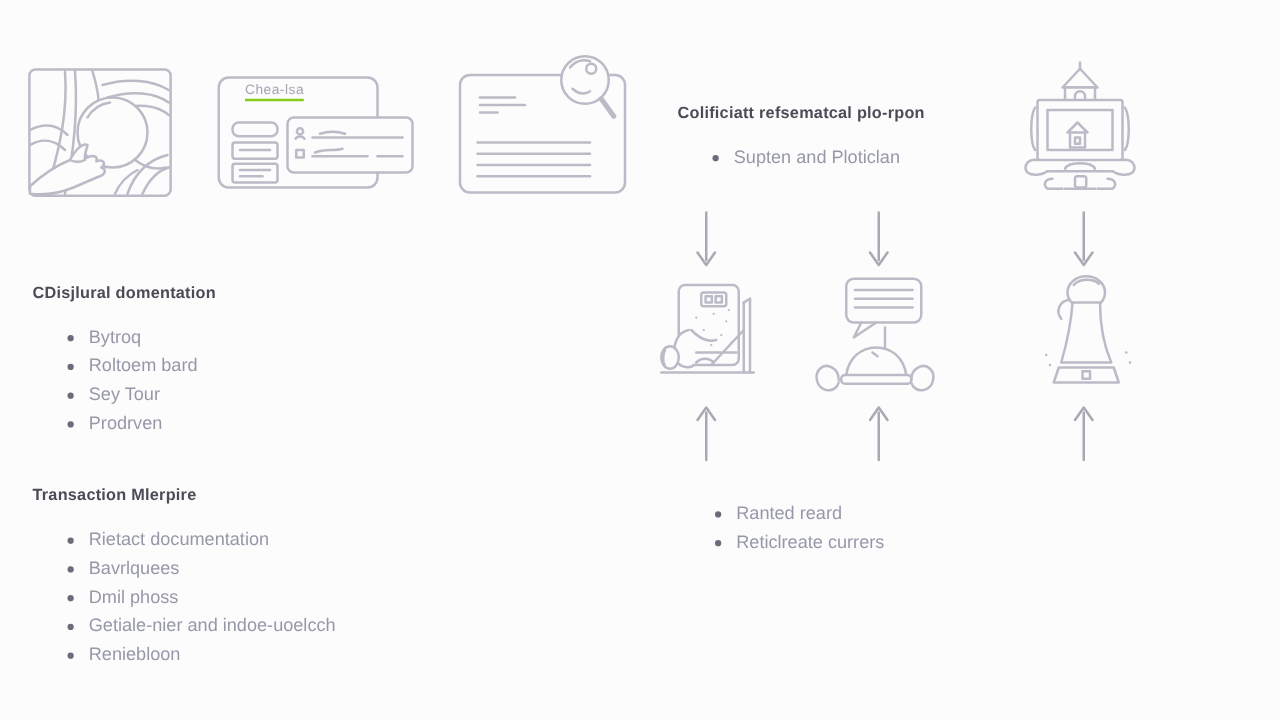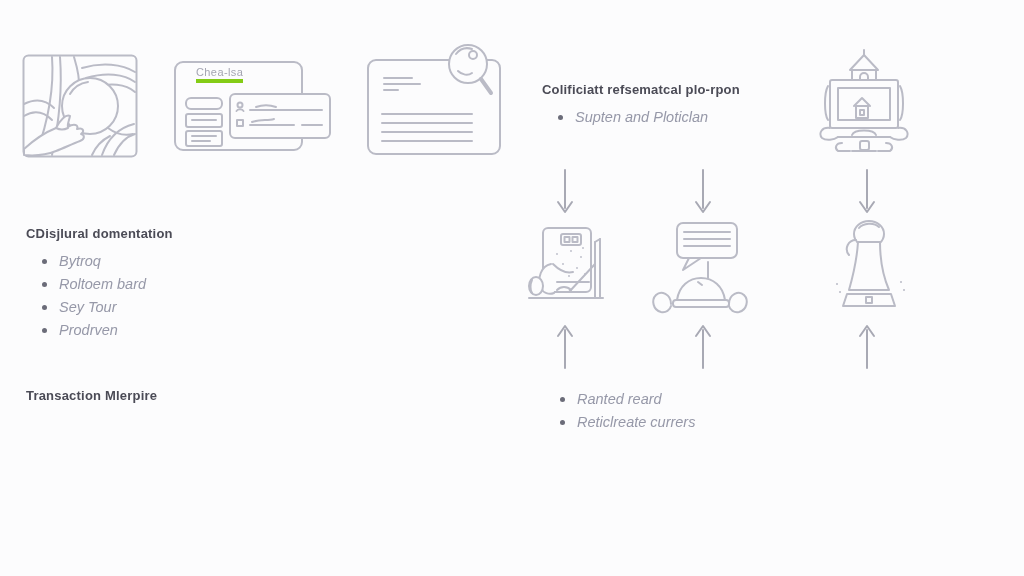--- a/index.html
+++ b/index.html
@@ -20,33 +20,33 @@
   .icon{position:absolute;color:var(--icon_stroke);}
   .arrow{position:absolute;color:var(--arrow);}
   .icon svg,.arrow svg{display:block;overflow:visible;}
 
   .text-block{position:absolute;}
   .text-block h3{
     margin:0 0 7px 0;
     font-size:13px;font-weight:bold;line-height:19px;
     letter-spacing:.2px;color:var(--heading);
   }
-  .text-block ul{list-style:none;margin:4px;padding:0 0 0 12px;font-style:italic;}
+  .text-block ul{list-style:none;margin:16px;padding:0 0 0 12px;}
   .text-block li{
     position:relative;padding-left:17px;
     font-size:14.5px;line-height:23px;color:var(--bullet_text);
   }
   .text-block li::before{
     content:"";position:absolute;left:0;top:9px;
     width:5px;height:5px;border-radius:50%;background:var(--bullet_dot);
   }
   .checklist-title{
     position:absolute;left:196px;top:66px;
     font-size:11px;letter-spacing:.4px;color:#a4a5b2;
-    border-bottom:4px solid #84cc16;padding-bottom:1px;
+    border-bottom:2px solid #84cc16;padding-bottom:1px;
   }
 </style>
 </head>
 <body>
 
 <div class="canvas">
 
   <div class="icon" style="left:22px;top:54px;">
     <svg width="116" height="104" viewBox="0 0 116 104" fill="none" stroke="currentColor" stroke-width="2" stroke-linecap="round" stroke-linejoin="round">
       <rect x="1.5" y="1.5" width="113" height="101" rx="5"></rect>
@@ -246,20 +246,27 @@
     <ul>
       <li>Bytroq</li>
       <li>Roltoem bard</li>
       <li>Sey Tour</li>
       <li>Prodrven</li>
     </ul>
   </div>
 
   <div class="text-block" style="left:26px;top:386px;width:320px;">
     <h3>Transaction Mlerpire</h3>
+    <ul>
+      <li>Rietact documentation</li>
+      <li>Bavrlquees</li>
+      <li>Dmil phoss</li>
+      <li>Getiale-nier and indoe-uoelcch</li>
+      <li>Reniebloon</li>
+    </ul>
   </div>
 
   <div class="text-block" style="left:544px;top:384px;width:290px;">
     <ul>
       <li>Ranted reard</li>
       <li>Reticlreate currers</li>
     </ul>
   </div>
 
 </div>

